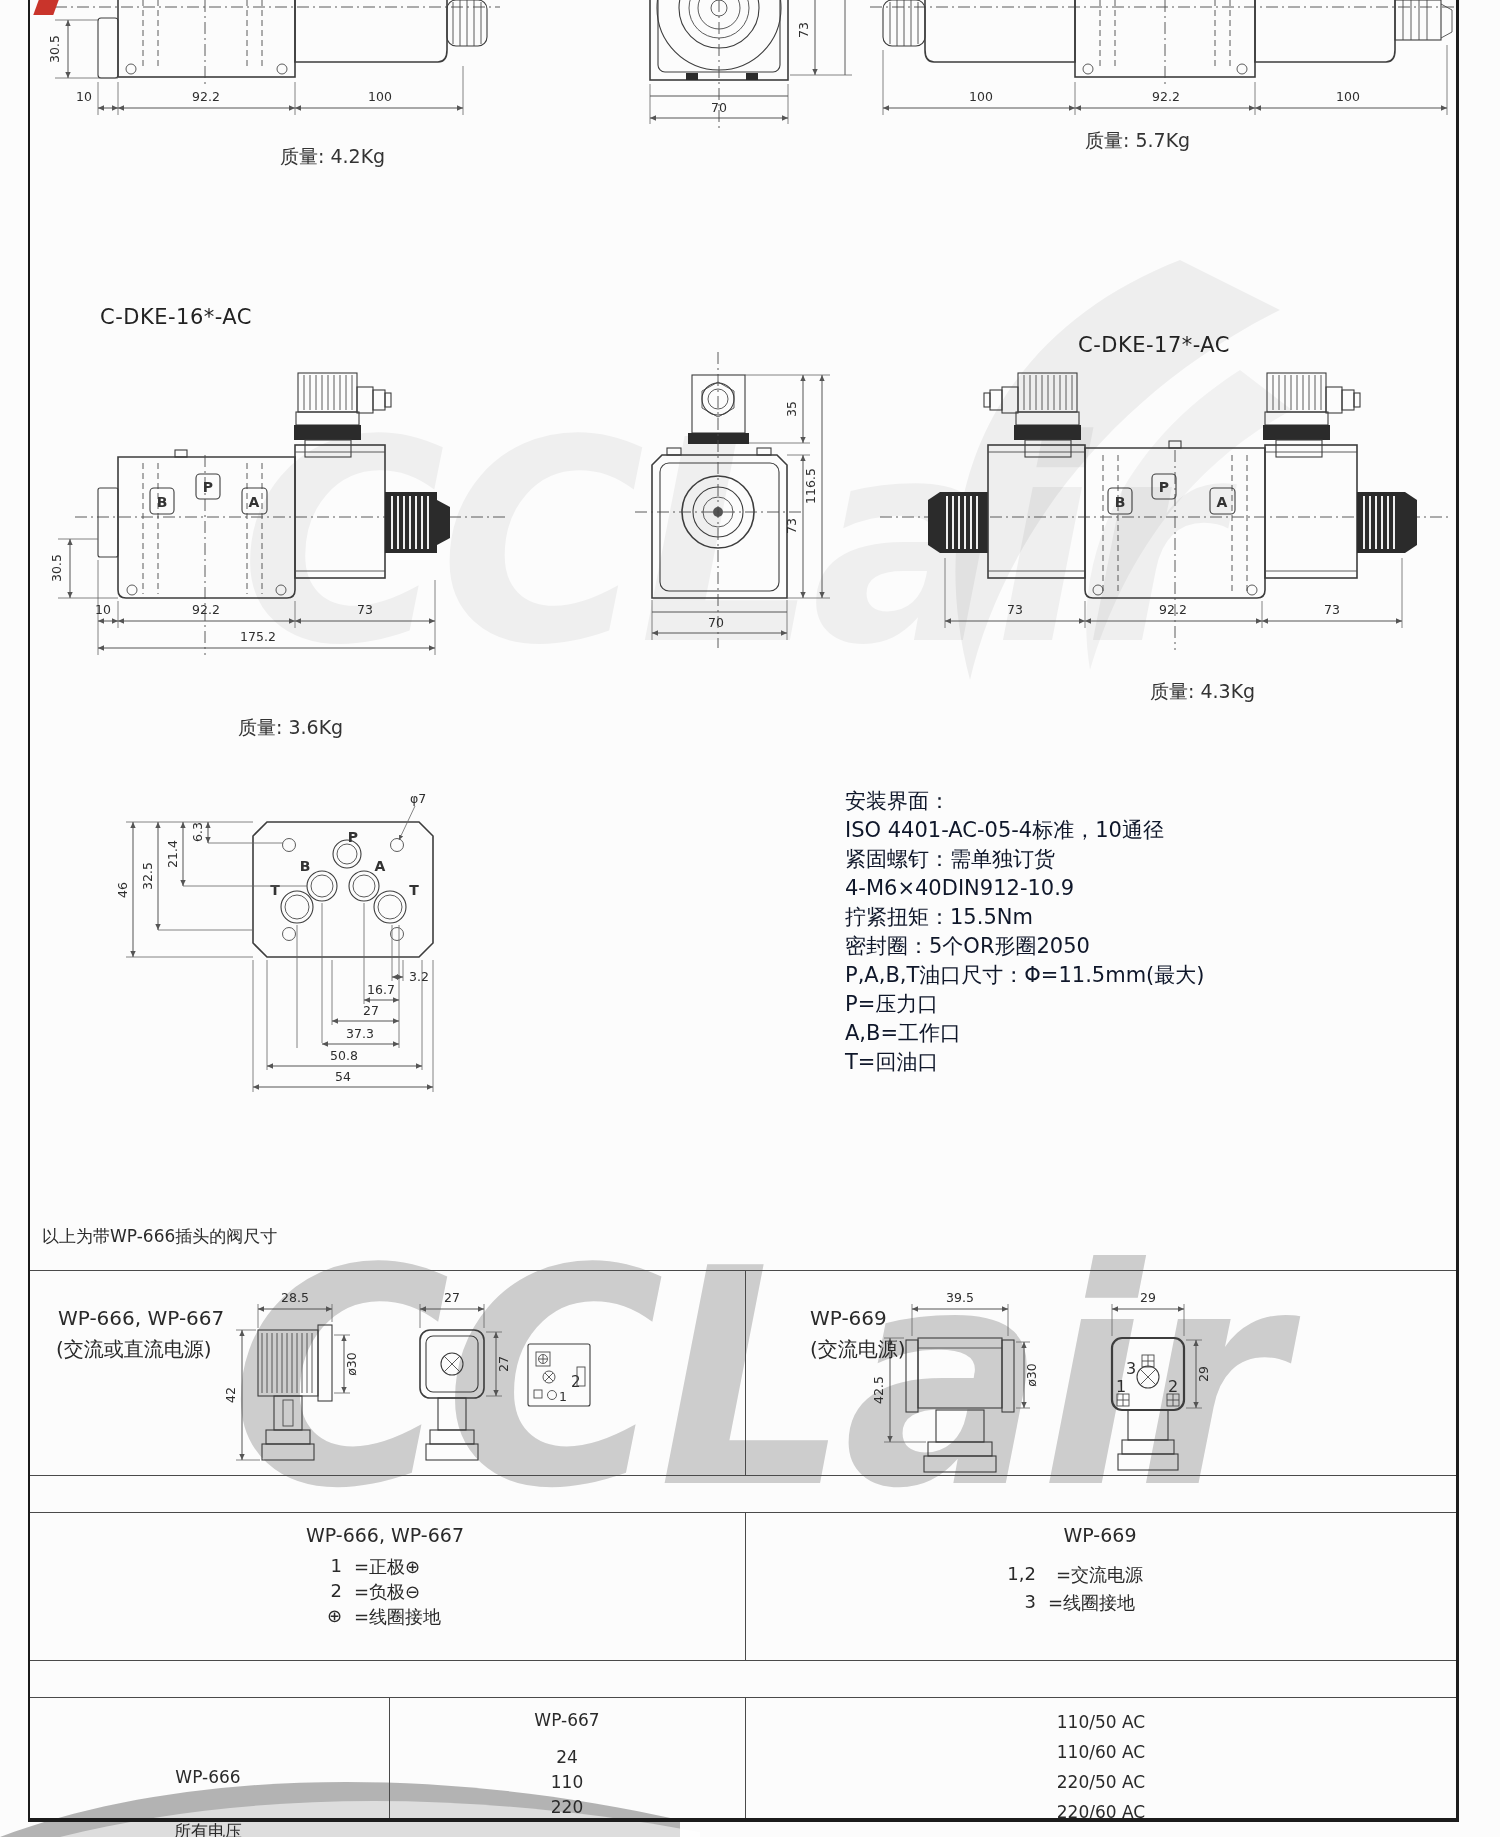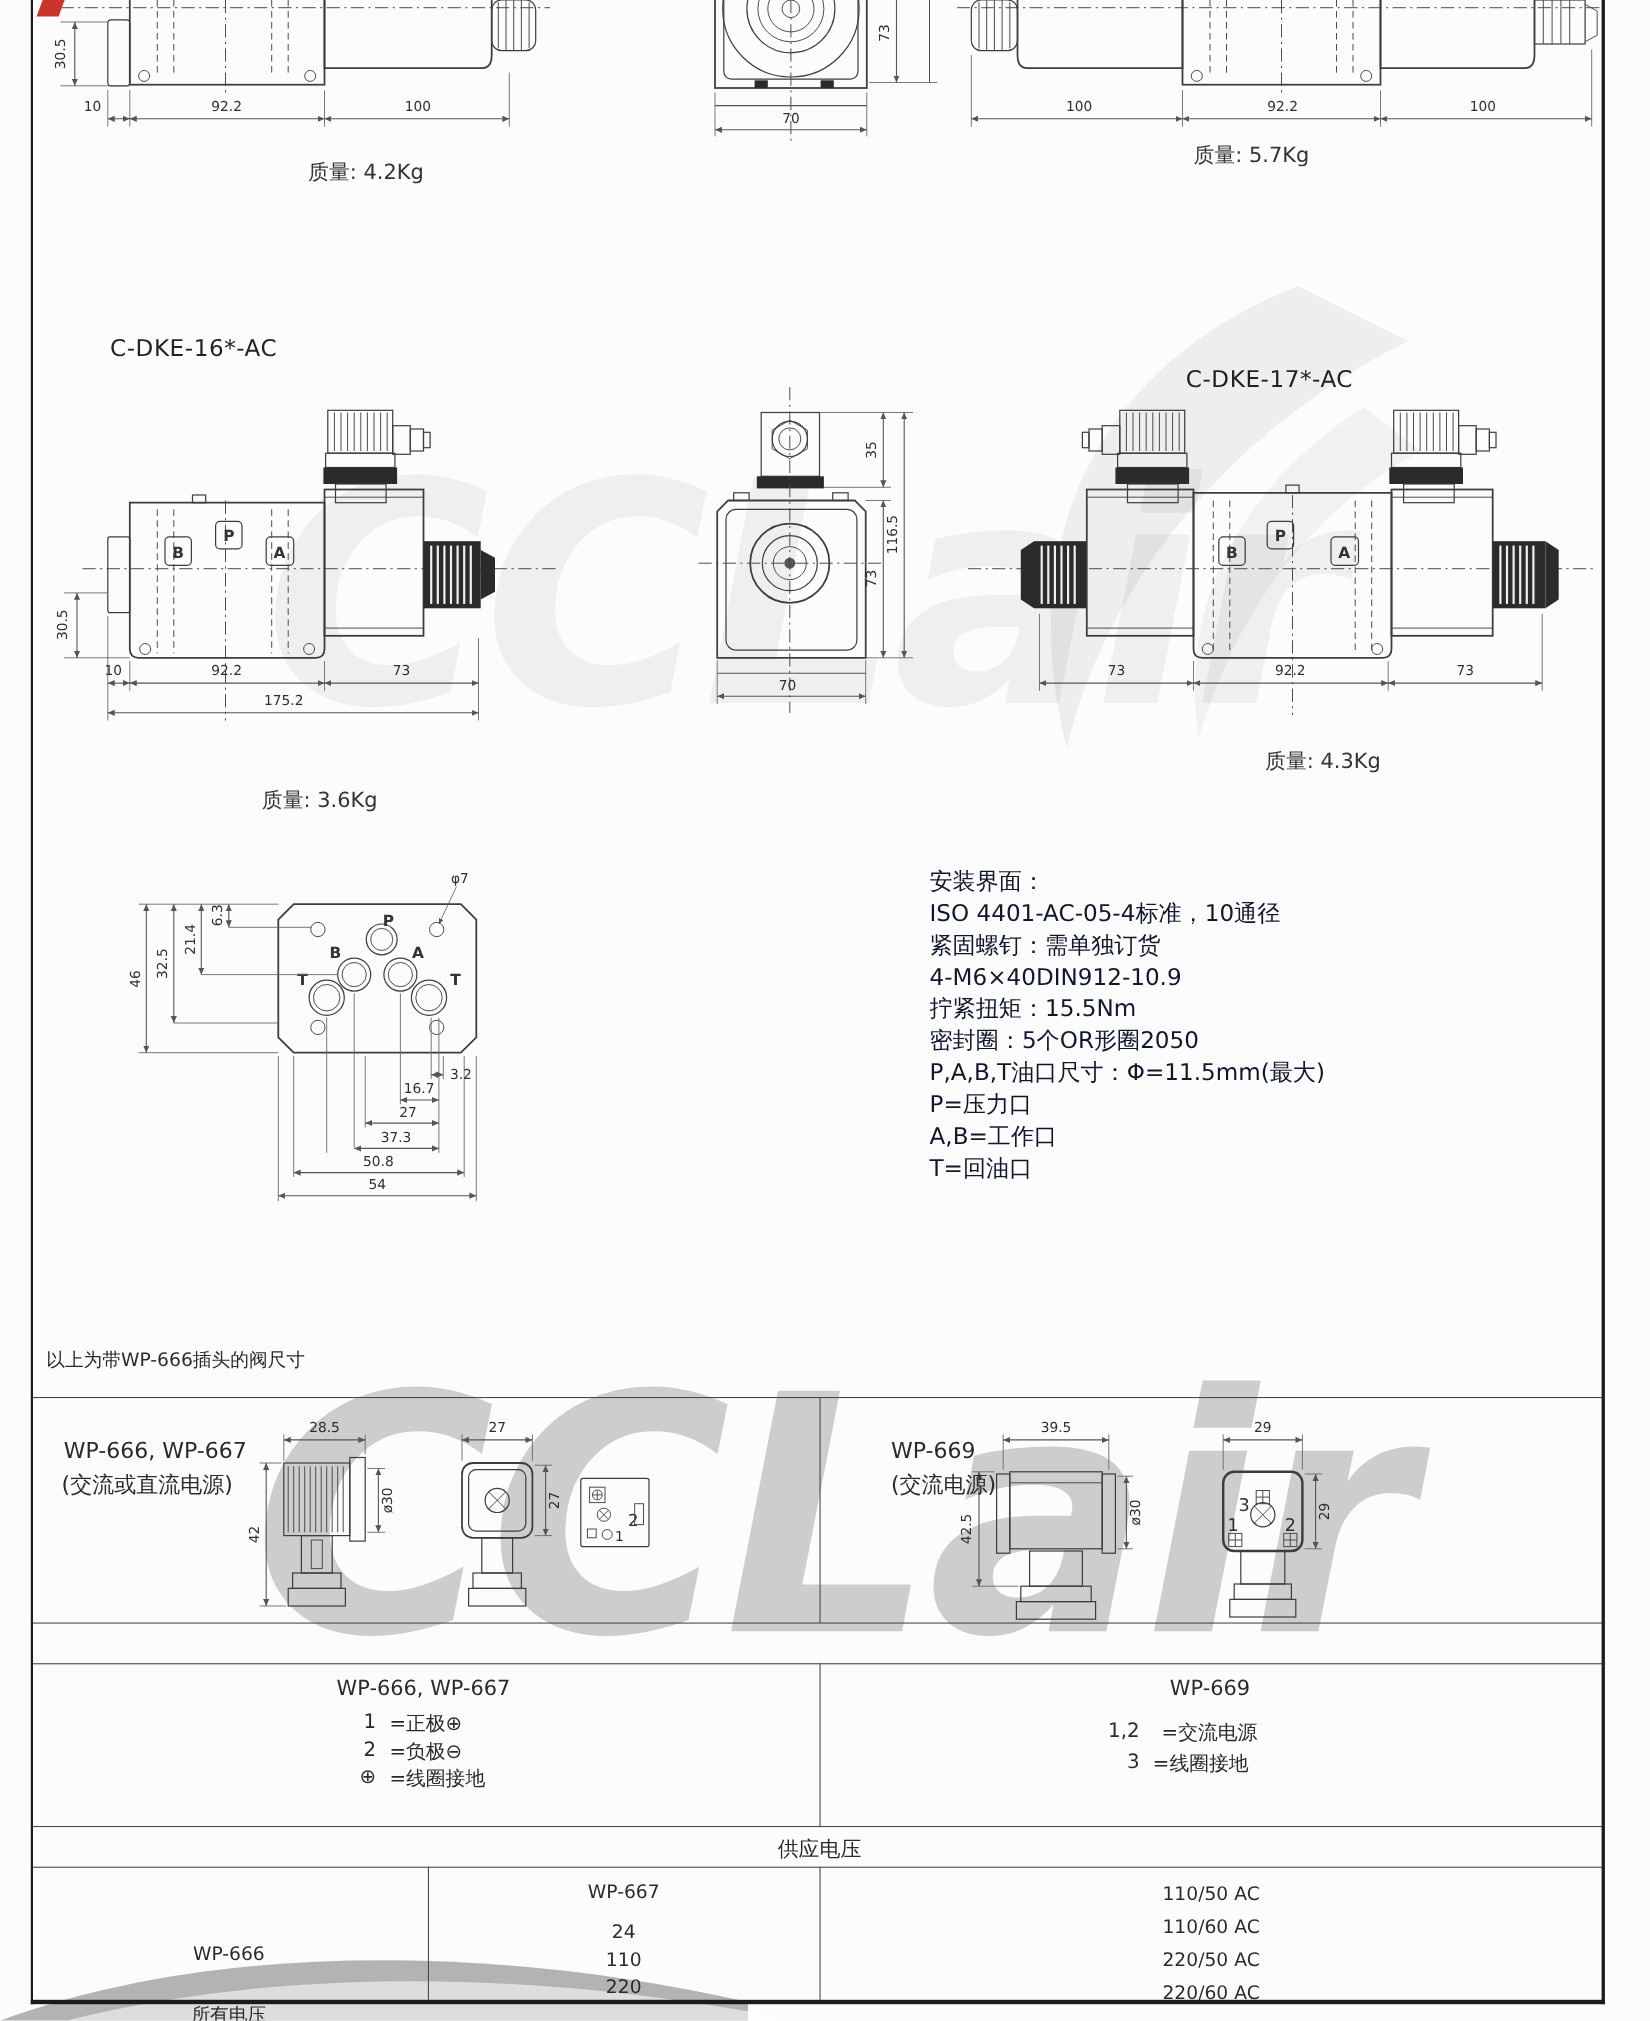--- a/index.html
+++ b/index.html
@@ -613,21 +613,20 @@
   <div class="wrow" style="left:1000px;top:1563px;gap:20px;">
     <span class="wnum" style="min-width:36px">1,2</span>
     <span>=交流电源</span>
   </div>
   <div class="wrow" style="left:1000px;top:1591px;">
     <span class="wnum" style="min-width:36px">3</span>
     <span>=线圈接地</span>
   </div>
 
   <div class="hline" style="left:28px;top:1660px;width:1431px;"></div>
-  <div class="band" style="top:1668px;">供应电压</div>
   <div class="hline" style="left:28px;top:1697px;width:1431px;"></div>
   <div class="vline" style="left:389px;top:1697px;height:121px;"></div>
   <div class="vline" style="left:745px;top:1697px;height:121px;"></div>
 
   <div class="vtxt" style="left:108px;top:1739px;margin-top:28px;">WP-666</div>
   <div class="vtxt" style="left:108px;top:1772px;margin-top:48px;">所有电压</div>
 
   <div class="vtxt" style="left:467px;top:1710px;">WP-667</div>
   <div class="vtxt" style="left:467px;top:1747px;">24</div>
   <div class="vtxt" style="left:467px;top:1772px;">110</div>

